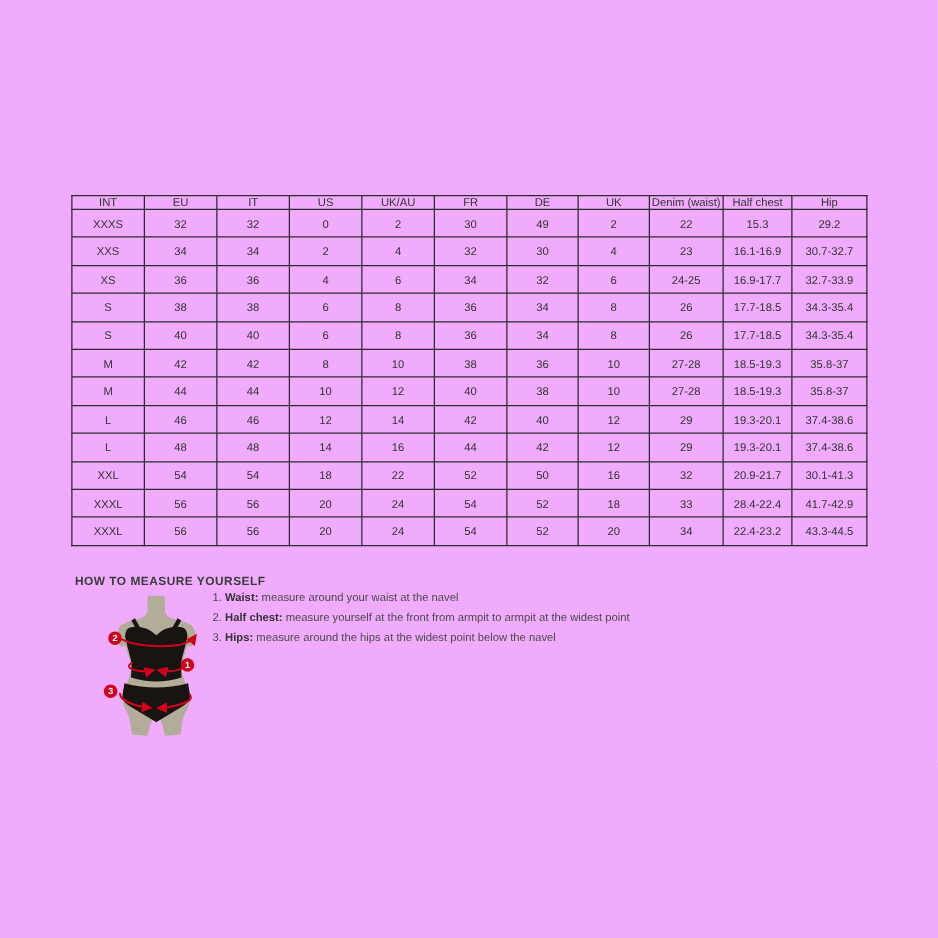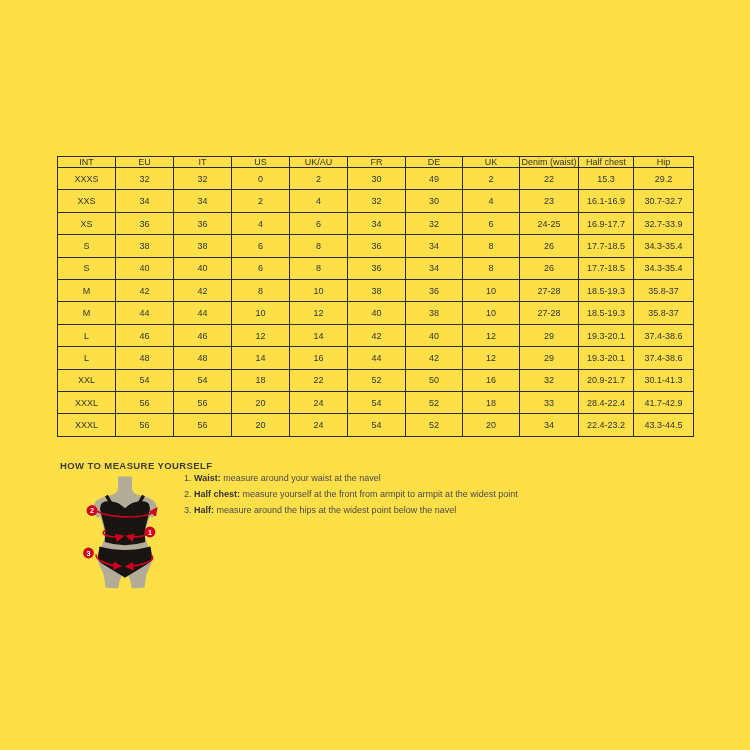--- a/index.html
+++ b/index.html
@@ -4,21 +4,21 @@
 <style>
   html, body { margin: 0; padding: 0; }
   body {
     width: 750px; height: 750px;
     background: #ffffff;
     font-family: "Liberation Sans", sans-serif;
   }
   .page {
     position: relative;
     width: 750px; height: 750px;
-    background: #fde047;
+    background: #f0abfc;
     overflow: hidden;
   }
 
   
   table.size-chart {
     position: absolute;
     left: 57px; top: 156px;
     width: 636px; height: 281px;
     border-collapse: collapse;
     table-layout: fixed;
@@ -44,21 +44,21 @@
     letter-spacing: 0.4px;
     color: #3b3b3b;
   }
   .figure-wrap {
     position: absolute;
     left: 78px; top: 472px;
     width: 95px; height: 127px;
   }
   ol.measure-steps {
     position: absolute;
-    left: 184px; top: 470px;
+    left: 170px; top: 470px;
     margin: 0; padding: 0;
     list-style: none;
   }
   ol.measure-steps li {
     font-size: 9px;
     line-height: 16px;
     color: #4a4a4a;
     white-space: nowrap;
   }
   ol.measure-steps .step-label { font-weight: 700; color: #333333; }
@@ -312,17 +312,17 @@
     <li>
       <span class="step-num">1.</span>
       <span class="step-label">Waist:</span><span class="step-text"> measure around your waist at the navel</span>
     </li>
     <li>
       <span class="step-num">2.</span>
       <span class="step-label">Half chest:</span><span class="step-text"> measure yourself at the front from armpit to armpit at the widest point</span>
     </li>
     <li>
       <span class="step-num">3.</span>
-      <span class="step-label">Half:</span><span class="step-text"> measure around the hips at the widest point below the navel</span>
+      <span class="step-label">Hips:</span><span class="step-text"> measure around the hips at the widest point below the navel</span>
     </li>
   </ol>
 
 </div>
 
 </body></html>

